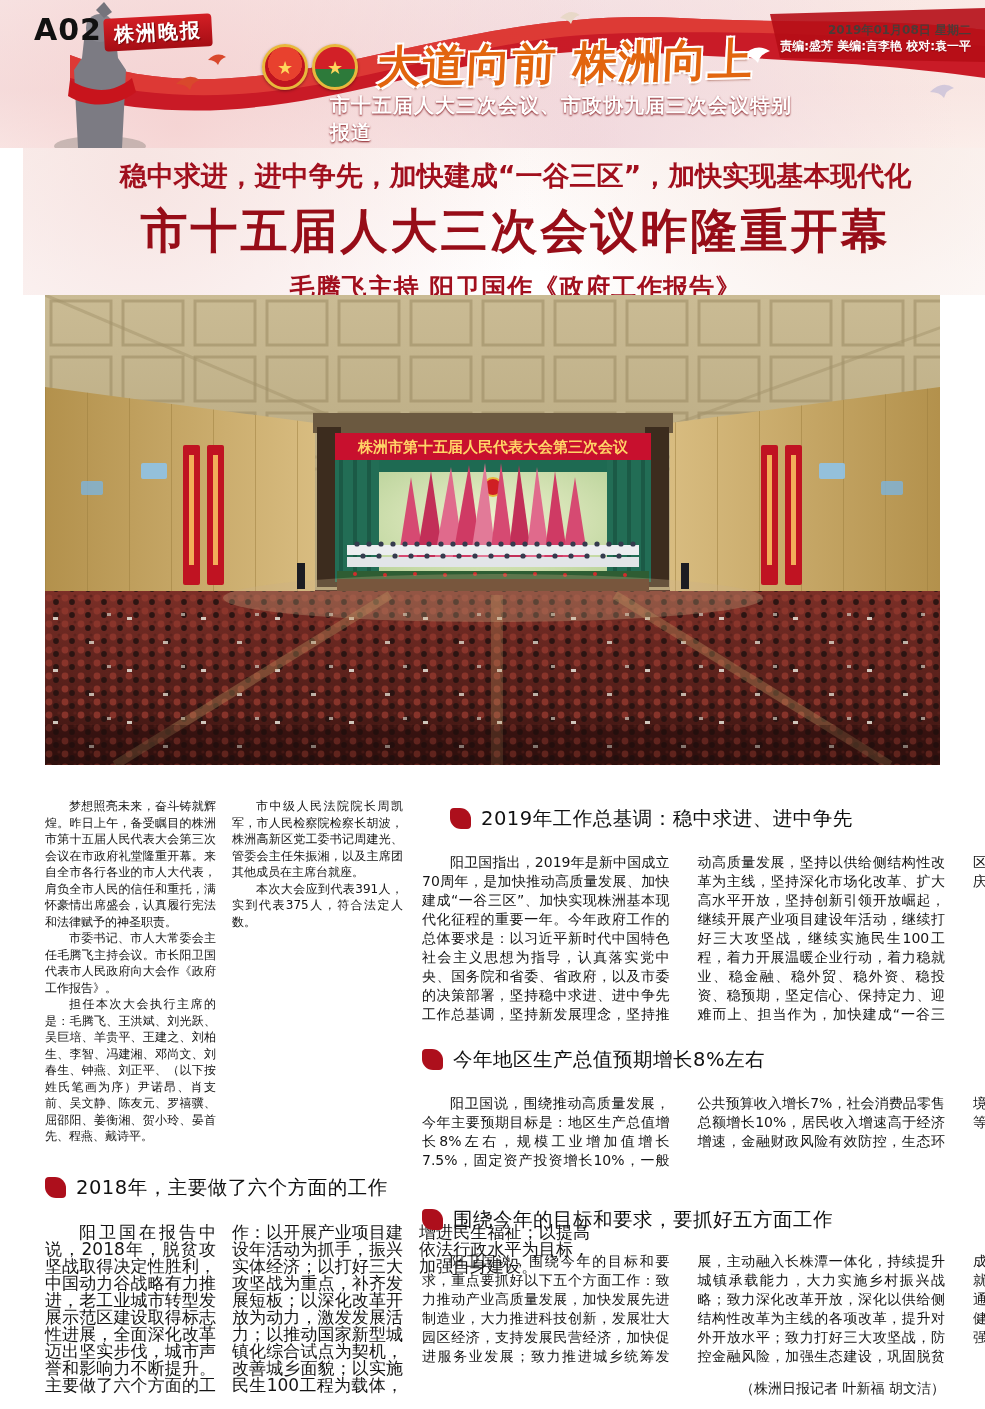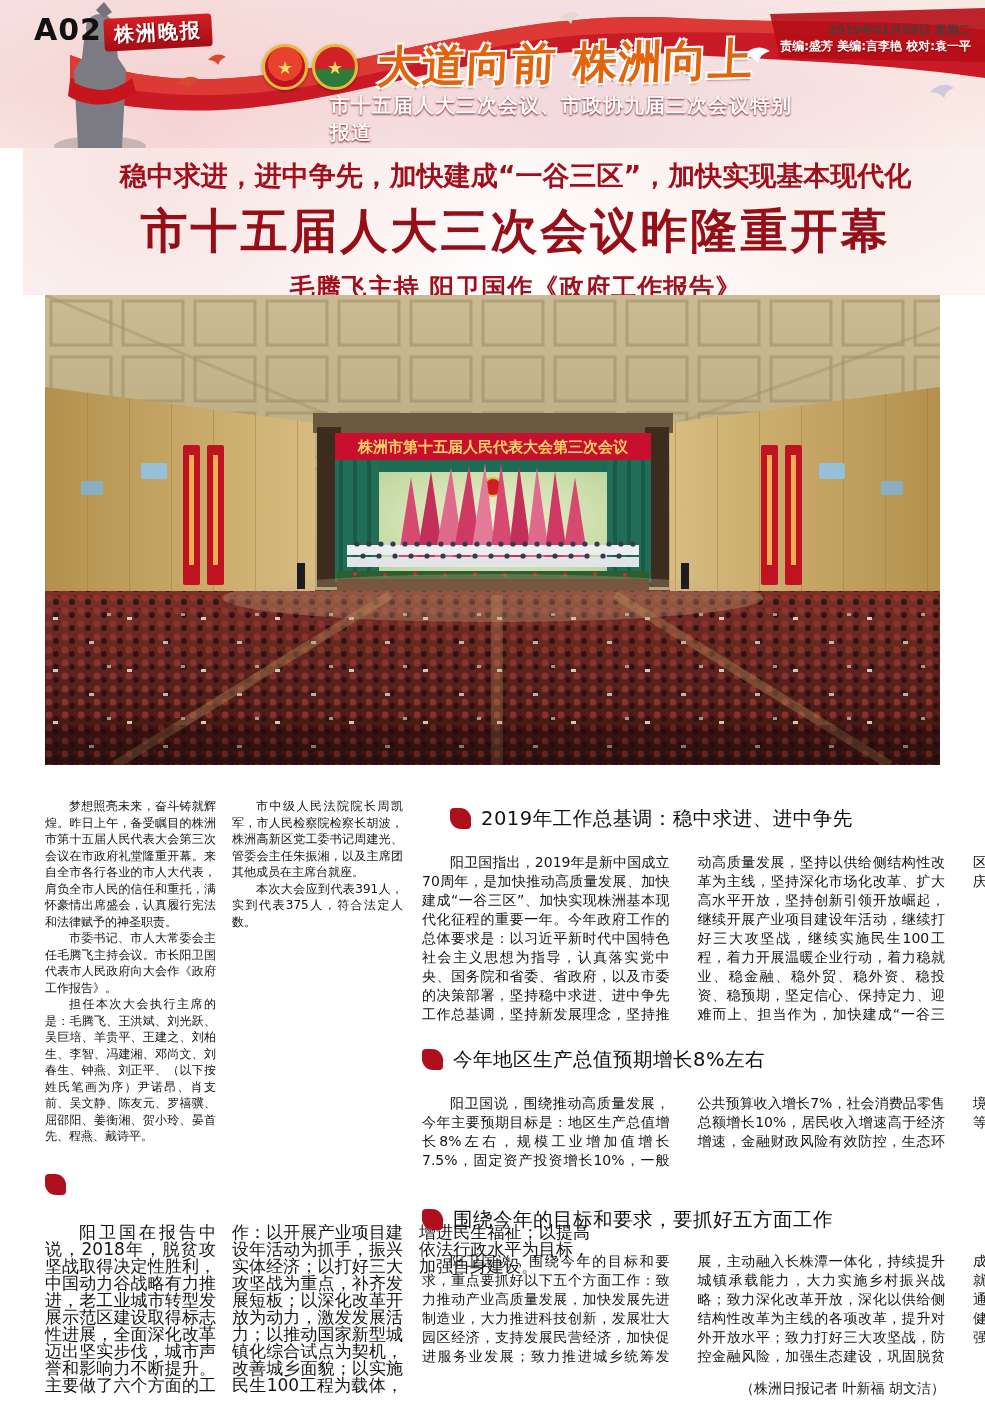--- a/index.html
+++ b/index.html
@@ -293,20 +293,21 @@
   <div class="cols left-cols">
       <p class="para">梦想照亮未来，奋斗铸就辉煌。昨日上午，备受瞩目的株洲市第十五届人民代表大会第三次会议在市政府礼堂隆重开幕。来自全市各行各业的市人大代表，肩负全市人民的信任和重托，满怀豪情出席盛会，认真履行宪法和法律赋予的神圣职责。</p>
       <p class="para">市委书记、市人大常委会主任毛腾飞主持会议。市长阳卫国代表市人民政府向大会作《政府工作报告》。</p>
       <p class="para">担任本次大会执行主席的是：毛腾飞、王洪斌、刘光跃、吴巨培、羊贵平、王建之、刘柏生、李智、冯建湘、邓尚文、刘春生、钟燕、刘正平、（以下按姓氏笔画为序）尹诺昂、肖支前、吴文静、陈友元、罗禧骥、屈邵阳、姜衡湘、贺小玲、晏首先、程燕、戴诗平。</p>
       <p class="para">市中级人民法院院长周凯军，市人民检察院检察长胡波，株洲高新区党工委书记周建光、管委会主任朱振湘，以及主席团其他成员在主席台就座。</p>
       <p class="para">本次大会应到代表391人，实到代表375人，符合法定人数。</p>
     </div>
 
   <div class="sec-head h2018">
     <span class="bullet"></span>
+    <span class="txt">2018年，主要做了六个方面的工作</span>
   </div>
   <div class="cols sec2018-cols">
       <p class="para">阳卫国在报告中说，2018年，脱贫攻坚战取得决定性胜利，中国动力谷战略有力推进，老工业城市转型发展示范区建设取得标志性进展，全面深化改革迈出坚实步伐，城市声誉和影响力不断提升。主要做了六个方面的工作：以开展产业项目建设年活动为抓手，振兴实体经济；以打好三大攻坚战为重点，补齐发展短板；以深化改革开放为动力，激发发展活力；以推动国家新型城镇化综合试点为契机，改善城乡面貌；以实施民生100工程为载体，增进民生福祉；以提高依法行政水平为目标，加强自身建设。</p>
     </div>
 
   <div class="sec-head h2019">
     <span class="bullet"></span>
     <span class="txt">2019年工作总基调：稳中求进、进中争先</span>
   </div>
   <div class="cols right-cols t2019">

